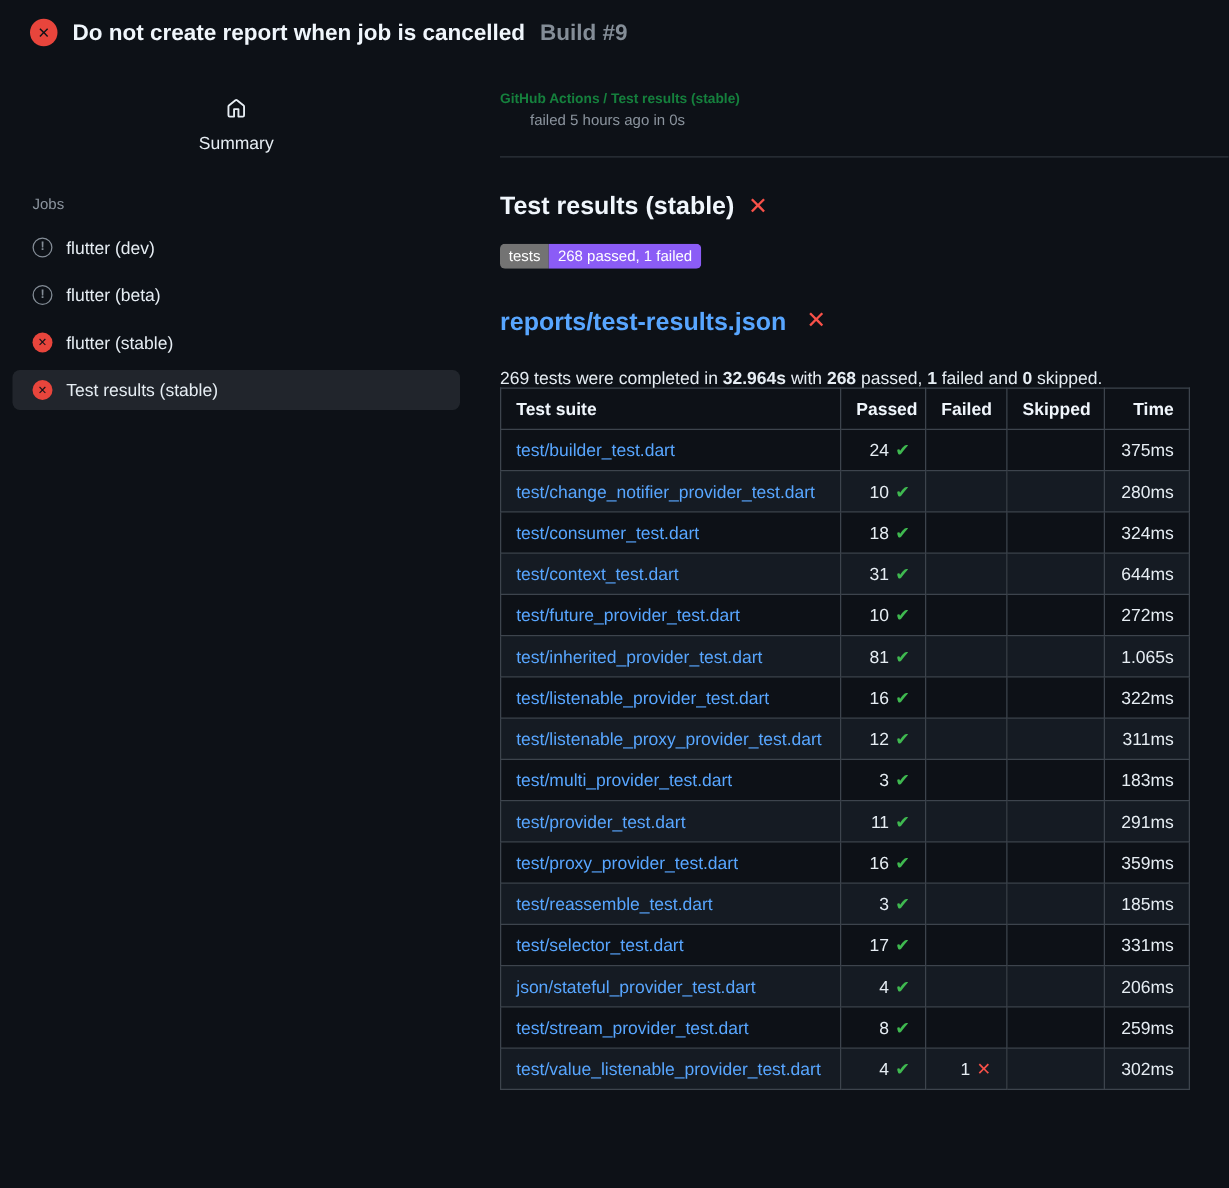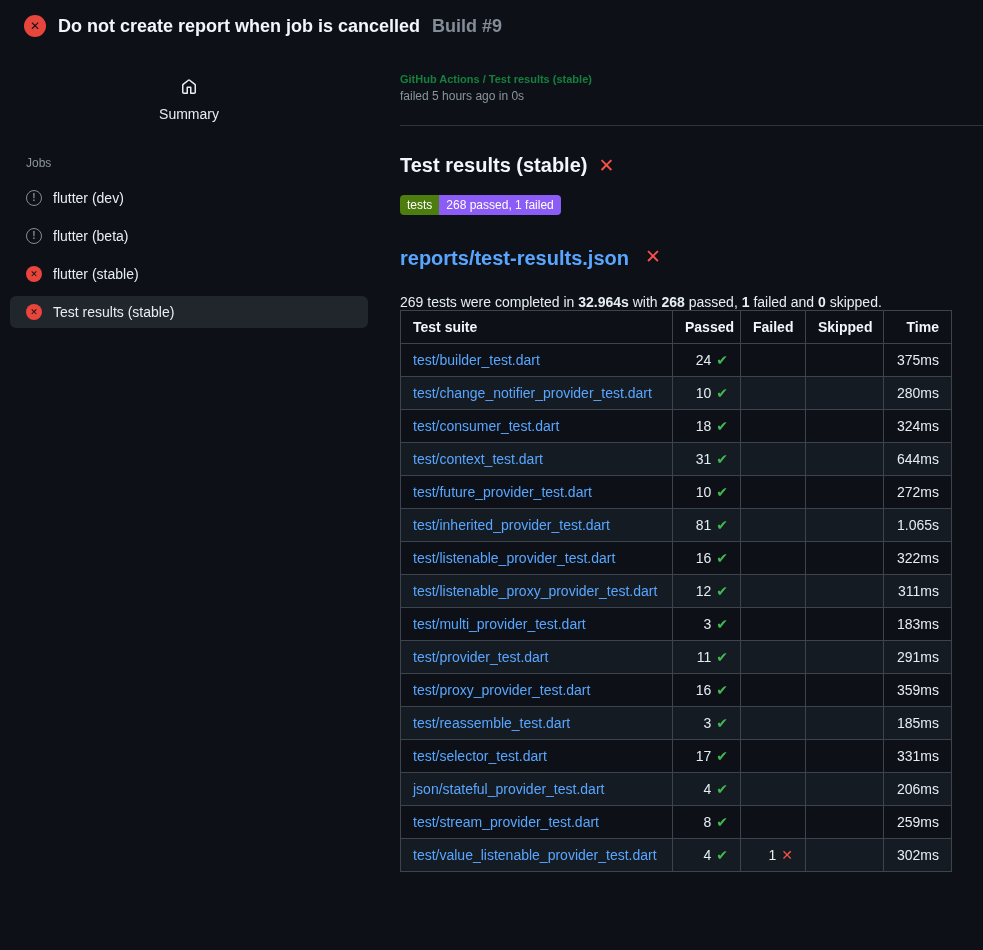--- a/index.html
+++ b/index.html
@@ -42,28 +42,28 @@
   .status-icon {
     width:16px; height:16px; flex:0 0 16px; border-radius:50%;
     display:flex; align-items:center; justify-content:center; line-height:1;
   }
   .status-icon.failed { background:#e8453c; color:#0d1117; font-size:9px; font-weight:900; }
   .status-icon.stopped { border:1.5px solid #848d97; color:#848d97; font-size:10px; font-weight:700; }
 
   
   .main { flex:1 1 auto; min-width:0; padding-top:24px; }
   .breadcrumb { font-size:11px; font-weight:700; color:#15803d; }
-  .meta { margin-top:4px; font-size:12px; color:#8b949e; }
+  .meta { margin-top:4px; font-size:12px; color:#8b949e;margin-left:24px; }
   .divider { margin-top:22px; border-bottom:1px solid #2e343c; }
   .section-title { margin:28px 0 0 0; display:flex; align-items:center; gap:11px;
     font-size:20px; font-weight:700; color:#f0f6fc; }
   .heading-x { color:#f85149; font-weight:900; font-size:19px; line-height:1; }
   .badge { display:inline-flex; margin-top:18px; border-radius:4px; overflow:hidden;
     font-size:12px; line-height:1; }
-  .badge-label { background:#4d7c0f; color:#ffffff; padding:4px 7px; }
+  .badge-label { background:#737373; color:#ffffff; padding:4px 7px; }
   .badge-value { background:#8b5cf6; color:#ffffff; padding:4px 7px; }
   .report-title { margin:32px 0 0 0; display:flex; gap:16px;
     font-size:20px; font-weight:700; }
   .report-link { color:#58a6ff; text-decoration:none; }
   .summary-line { margin:24px 0 0 0; font-size:14px; color:#e6edf3; }
   .summary-line b { font-weight:700; }
 
   
   .results-table { border-collapse:collapse; width:551px;
     font-size:14px; table-layout:fixed; }

